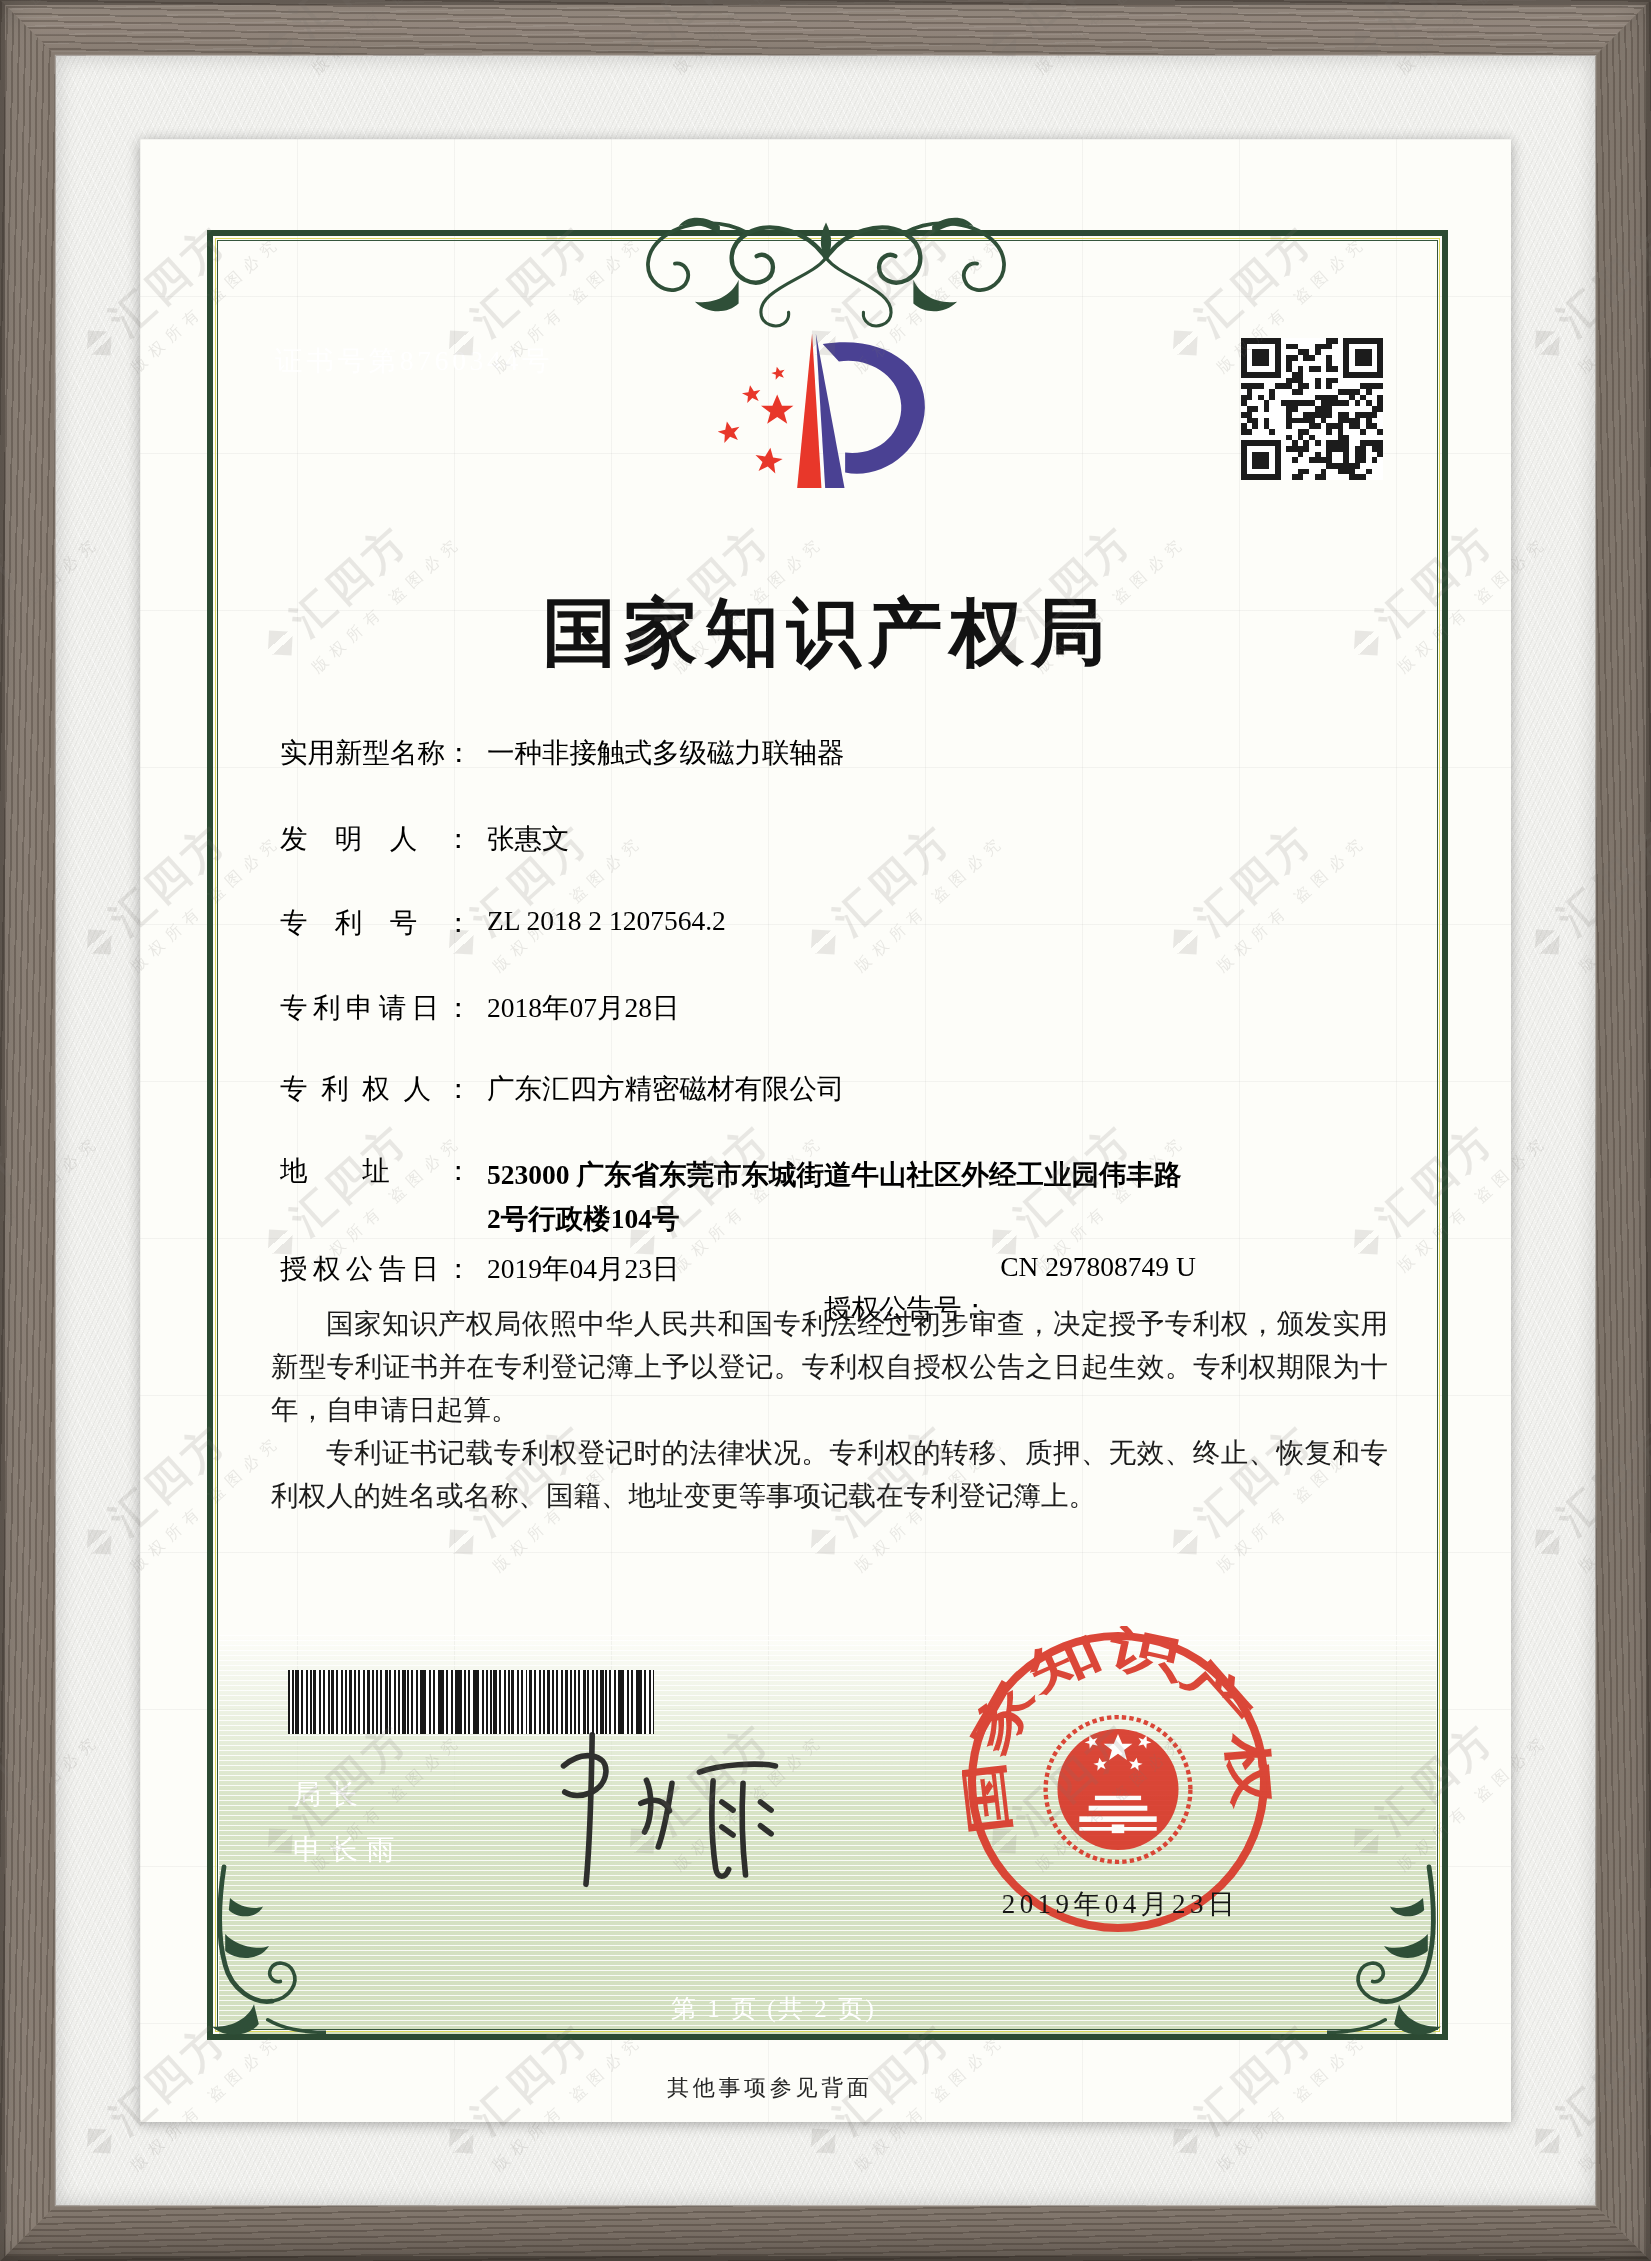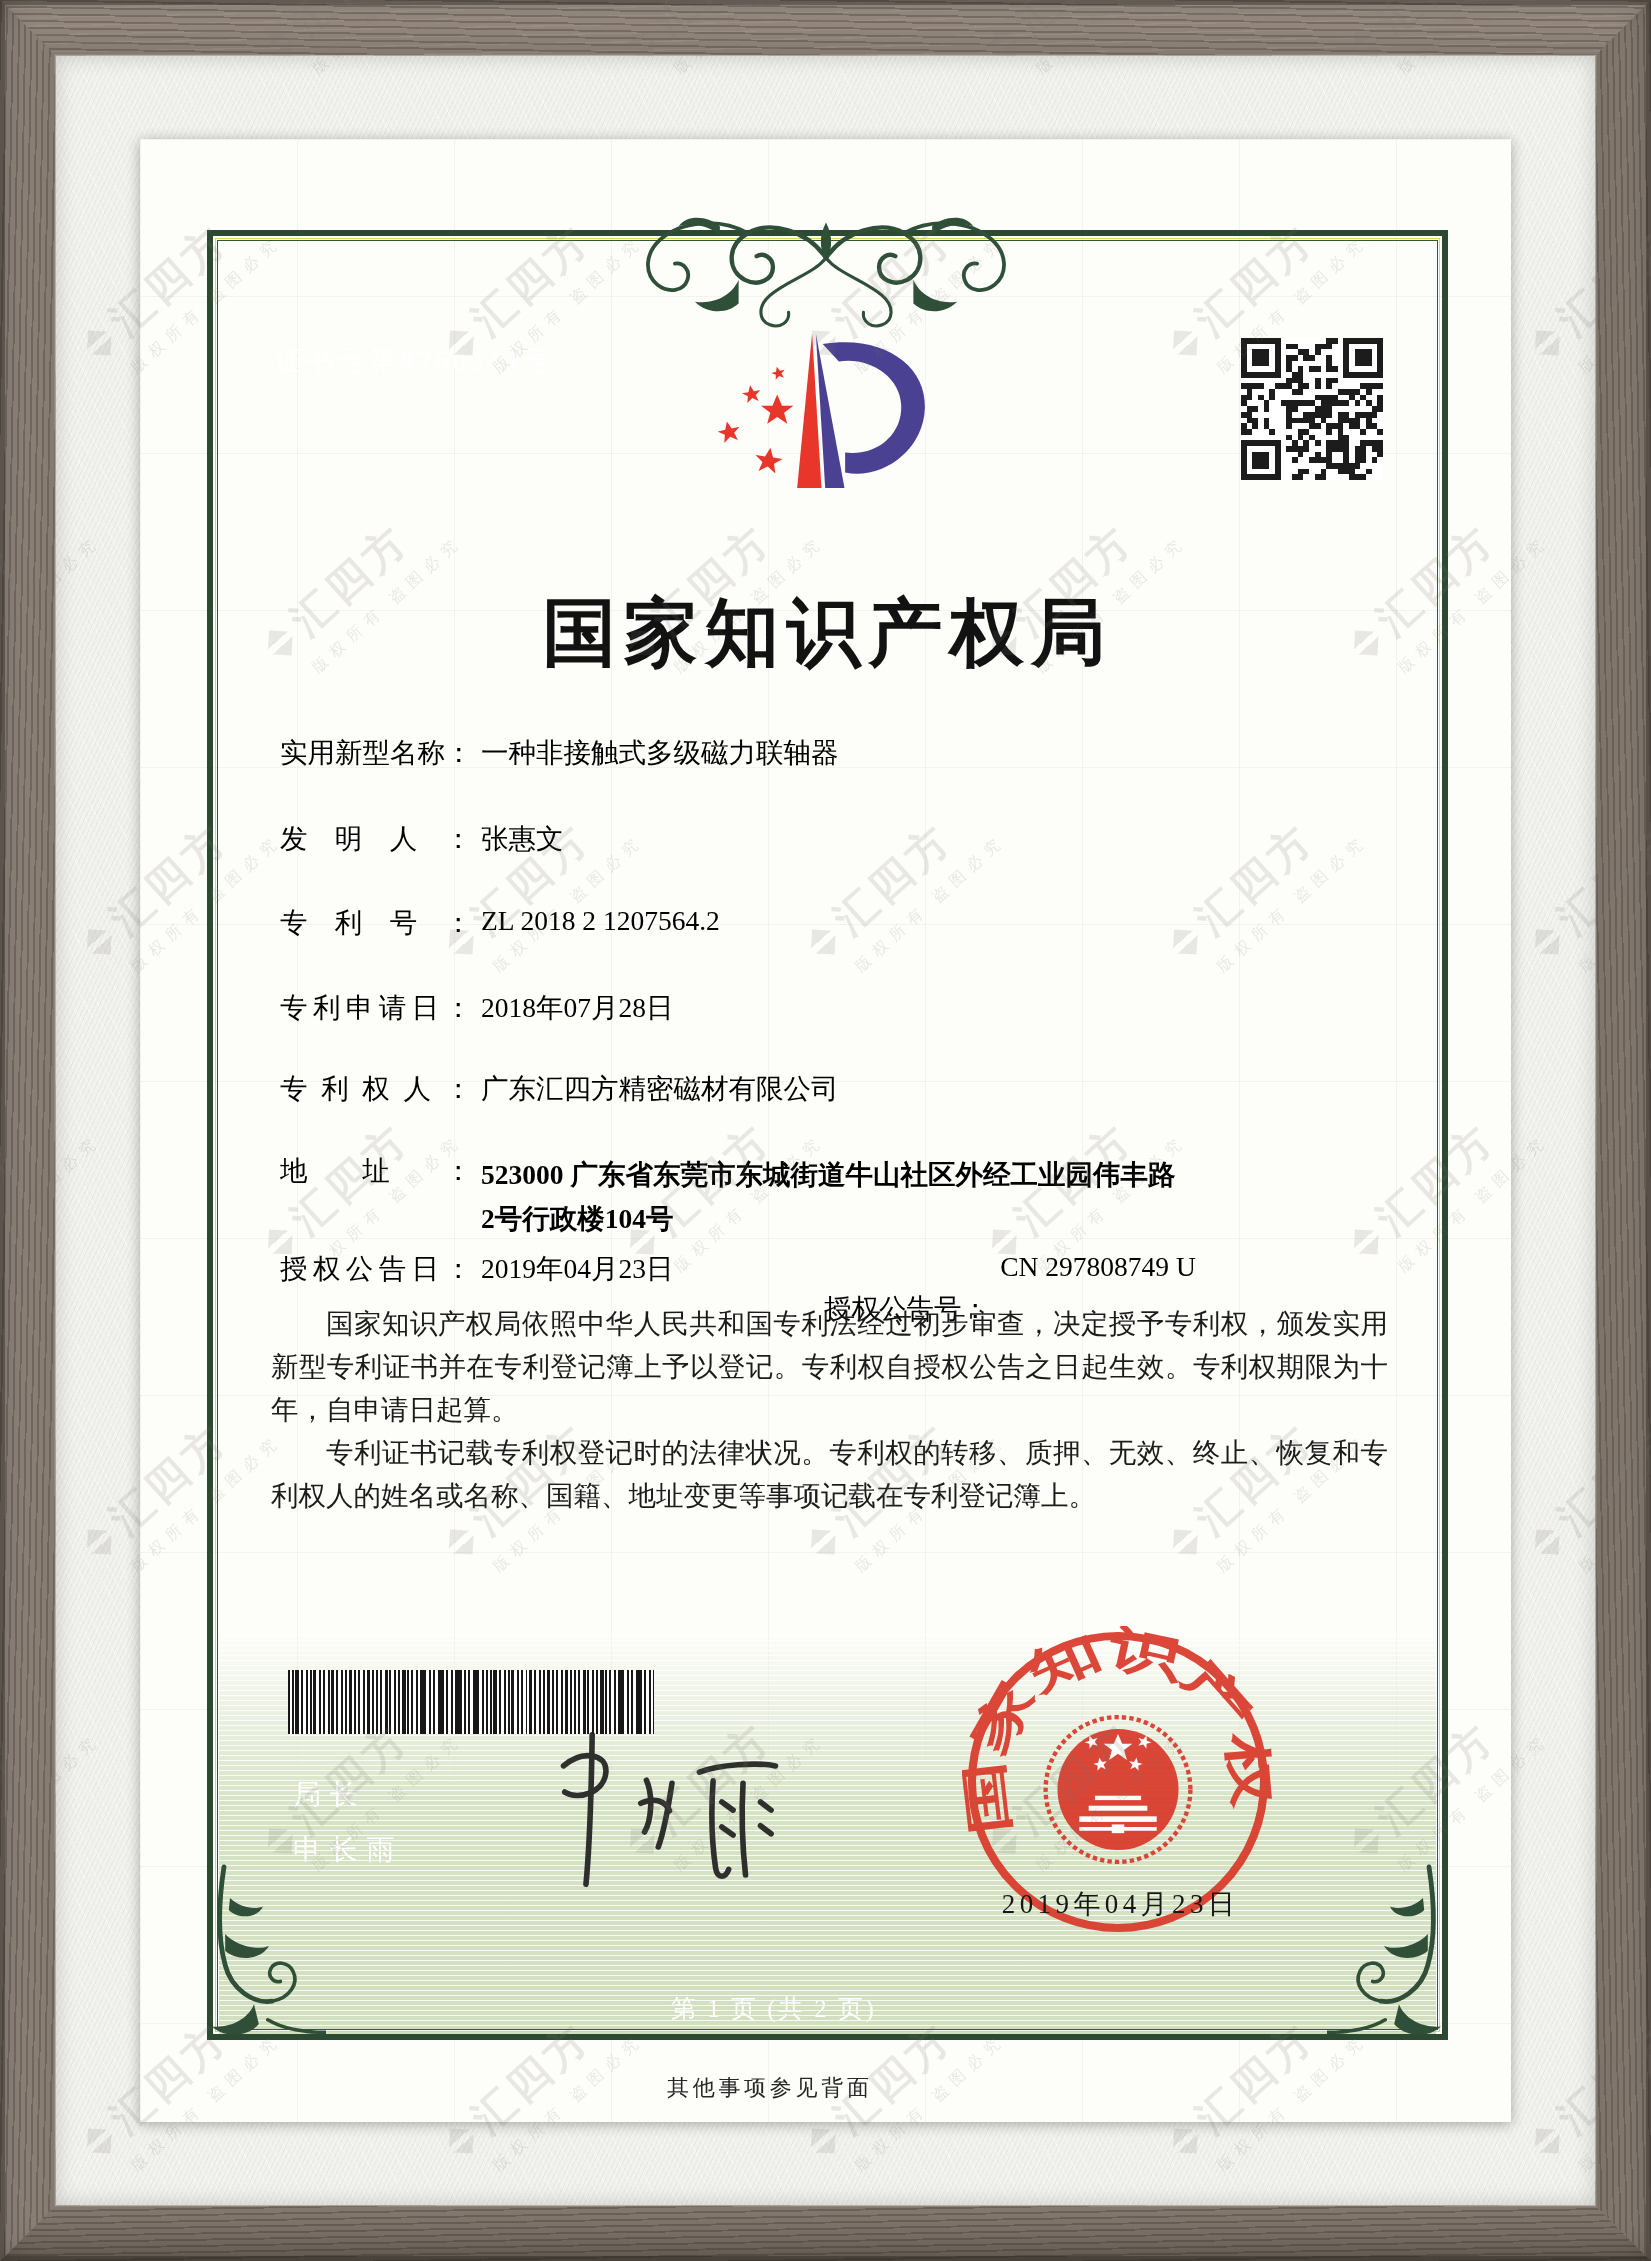--- a/index.html
+++ b/index.html
@@ -49,21 +49,21 @@
     border:6.9px solid #2c4a33;box-sizing:border-box;}
   .border-mid{position:absolute;inset:1.9px;border:1.9px solid #ddd75a;}
   .border-inner{position:absolute;inset:1.2px;border:1.2px solid #35553d;}
   
   .txt{position:absolute;color:#ffffff;}
   .cert-no{left:275px;top:343px;font-size:27.5px;letter-spacing:3.7px;}
   .title{left:207px;top:584px;width:1241px;text-align:center;font-size:74px;
          font-weight:bold;letter-spacing:7.5px;color:#121212;margin:0;}
   .field-row{position:absolute;left:280px;font-size:27.5px;white-space:nowrap;}
   .f-label{display:inline-block;width:192px;text-align:justify;text-align-last:justify;vertical-align:top;}
-  .f-value{display:inline-block;margin-left:9px;vertical-align:top;}
+  .f-value{display:inline-block;margin-left:15px;vertical-align:top;}
   .row-1{top:735px}.row-2{top:821px}.row-3{top:905px}.row-4{top:990px}.row-5{top:1071px}
   .row-6{top:1153px}.row-6 .f-value{width:702px;white-space:normal;line-height:44px;font-weight:bold;}
   .grant-row{top:1251px;width:1167px;}
   .grant2{position:absolute;left:544px;top:0;}
   .grant2 .g-label{display:inline-block;margin-top:40px;}
   .grant2 .f-value{margin-left:11.2px;}
   .paras{position:absolute;left:271px;top:1302px;width:1117px;font-size:27.5px;line-height:43px;
          text-align:justify;color:#1b1b1b;}
   .paras p{margin:0;text-indent:2em;}
   

